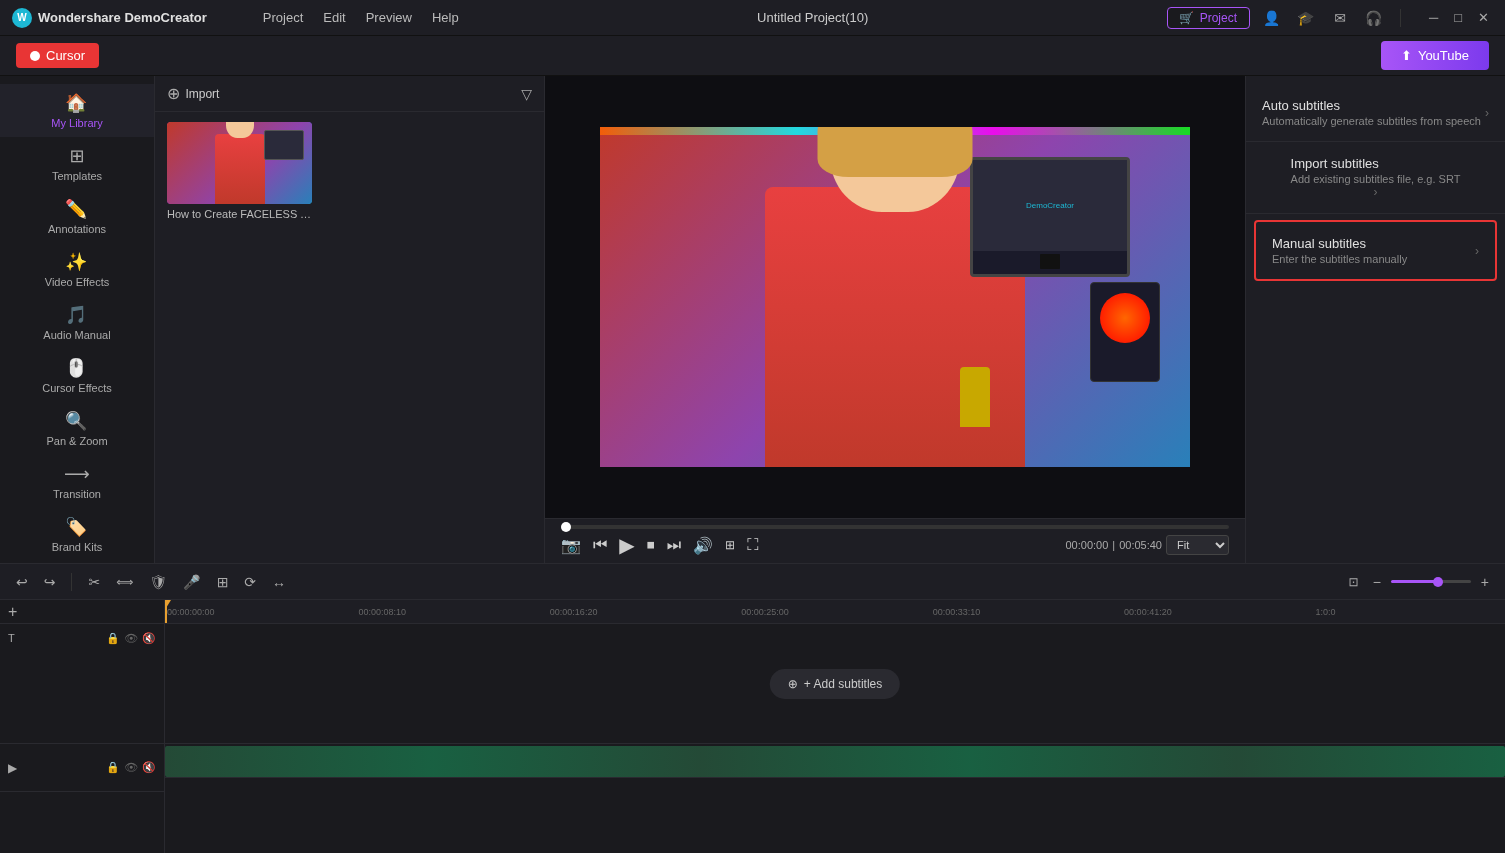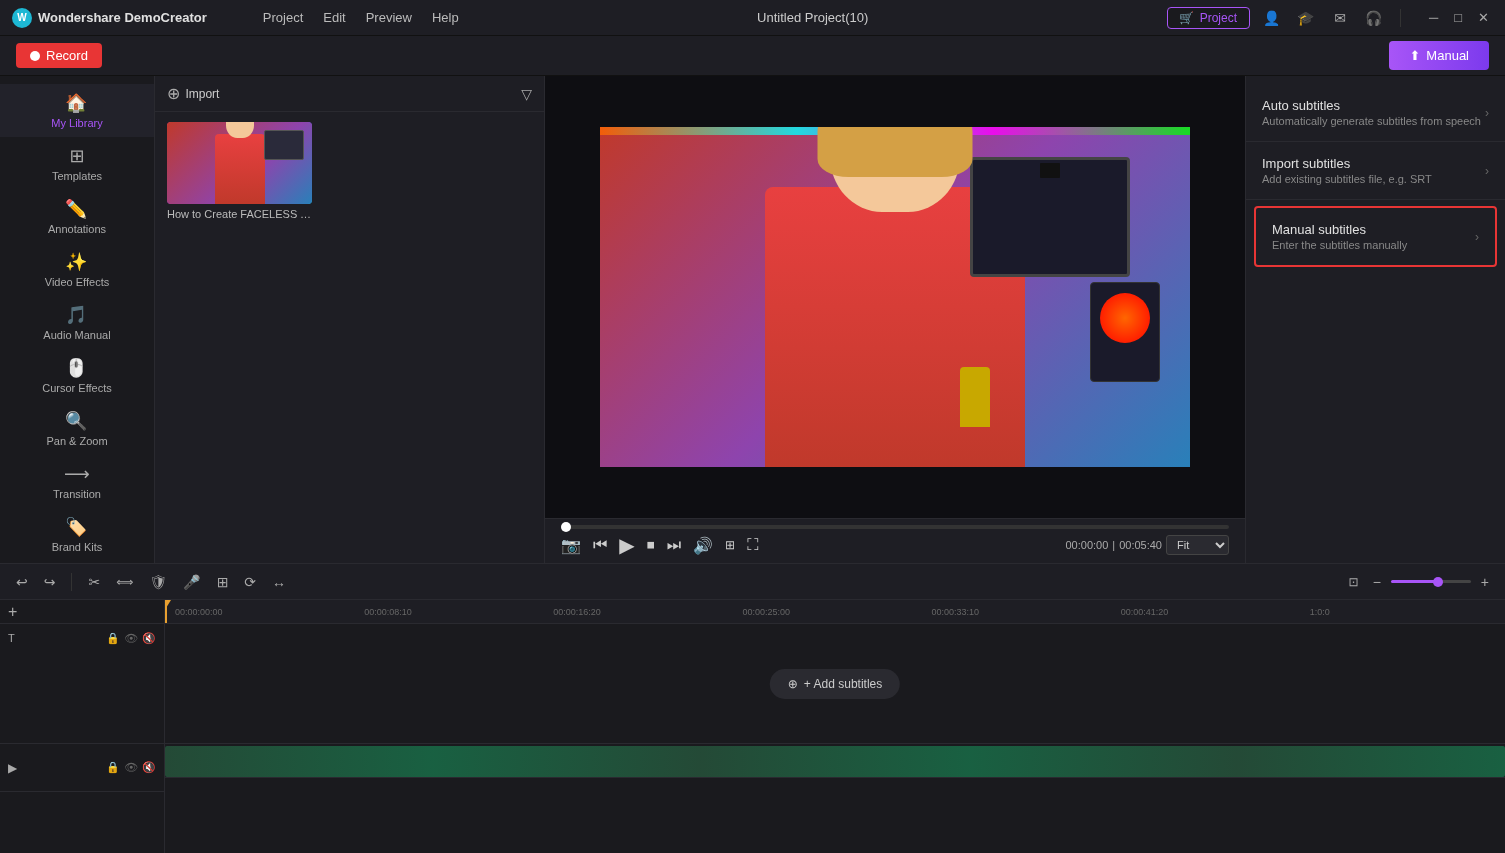--- a/index.html
+++ b/index.html
@@ -82,21 +82,21 @@
     .zoom-slider::-webkit-slider-thumb { -webkit-appearance: none; width: 10px; height: 10px; border-radius: 50%; background: #a855f7; cursor: pointer; }
     .timeline-body { display: flex; flex: 1; overflow: hidden; }
     .timeline-left { width: 165px; flex-shrink: 0; border-right: 1px solid #2a2a30; background: #1a1a1e; }
     .tl-left-header { height: 24px; border-bottom: 1px solid #2a2a30; display: flex; align-items: center; padding: 0 8px; }
     .add-track-btn { color: #aaa; font-size: 16px; cursor: pointer; }
     .tl-track-label { display: flex; align-items: center; padding: 4px 8px; height: 36px; gap: 6px; border-bottom: 1px solid #2a2a30; color: #aaa; font-size: 11px; }
     .tl-track-icons { display: flex; gap: 4px; margin-left: auto; }
     .tl-track-icon { color: #666; font-size: 11px; cursor: pointer; }
     .timeline-right { flex: 1; overflow-x: auto; position: relative; }
     .tl-ruler { height: 24px; background: #1e1e24; border-bottom: 1px solid #2a2a30; display: flex; align-items: center; position: relative; }
-    .tl-ruler-marks { display: flex; width: 100%; padding: 0 8px; }
+    .tl-ruler-marks { display: flex; width: 100%; padding: 0 0; }
     .tl-ruler-mark { font-size: 9px; color: #666; flex: 1; text-align: left; padding-left: 2px; white-space: nowrap; }
     .tl-playhead { position: absolute; top: 0; left: 0; width: 2px; height: 100%; background: #e8a030; z-index: 10; }
     .tl-playhead-arrow { width: 0; height: 0; border-left: 5px solid transparent; border-right: 5px solid transparent; border-top: 8px solid #e8a030; position: absolute; top: 0; left: -4px; }
     .tl-tracks-area { position: relative; min-height: 200px; }
     .tl-track-row { height: 36px; border-bottom: 1px solid #2a2a30; position: relative; }
     .add-subtitles-btn { position: absolute; left: 50%; top: 50%; transform: translate(-50%, -50%); background: #2a2a30; border: none; color: #ccc; padding: 8px 18px; border-radius: 20px; font-size: 12px; cursor: pointer; display: flex; align-items: center; gap: 6px; white-space: nowrap; }
     .video-track { height: 48px; background: #1a1a1e; border-bottom: 1px solid #2a2a30; position: relative; }
     .video-track-thumbnail { height: 44px; position: absolute; top: 2px; left: 0; right: 0; bottom: 2px; display: flex; overflow: hidden; border-radius: 3px; }
     .thumb-strip { flex: 1; background: linear-gradient(90deg, #d63384 0%, #9b59b6 25%, #8e44ad 50%, #c0392b 75%, #d63384 100%); opacity: 0.8; }
 
@@ -132,25 +132,25 @@
       <span class="win-btn">─</span>
       <span class="win-btn">□</span>
       <span class="win-btn">✕</span>
     </div>
   </div>
 </div>
 
 <div class="record-bar">
   <button class="record-btn">
     <div class="record-dot"></div>
-    <span>Record</span>
+    <span>Cursor</span>
   </button>
   <button class="export-btn">
     <span>⬆</span>
-    <span>Manual</span>
+    <span>YouTube</span>
   </button>
 </div>
 
 <div class="main-layout">
 
   <div class="sidebar">
     <div class="sidebar-item active">
       <span class="si-icon">🏠</span>
       <span>My Library</span>
     </div>
@@ -225,20 +225,21 @@
         <div style="width:100%;height:100%;background:linear-gradient(135deg,#c0392b 0%,#8e44ad 50%,#2980b9 100%);position:relative;display:flex;align-items:flex-end;justify-content:center;">
 
           <div style="width:260px;height:280px;background:linear-gradient(180deg,#e84040,#c0392b);position:relative;bottom:0;border-radius:8px 8px 0 0;">
 
             <div style="width:130px;height:140px;background:#f4c89a;border-radius:50% 50% 40% 40%;position:absolute;top:-115px;left:50%;transform:translateX(-50%);"></div>
 
             <div style="width:155px;height:90px;background:#d4a045;border-radius:50% 50% 20% 20%;position:absolute;top:-100px;left:50%;transform:translateX(-50%);z-index:1;"></div>
           </div>
 
           <div style="position:absolute;right:60px;top:30px;width:160px;height:120px;background:#1a1a2a;border:3px solid #444;border-radius:4px;">
+            <div style="background:#2a2a3a;width:100%;height:80%;display:flex;align-items:center;justify-content:center;font-size:8px;color:#1db8d4;">DemoCreator</div>
             <div style="background:#111;width:20px;height:15px;margin:3px auto;border-radius:1px;"></div>
           </div>
 
           <div style="position:absolute;right:30px;top:155px;width:70px;height:100px;background:#1a1a2a;border-radius:4px;border:1px solid #333;">
             <div style="width:50px;height:50px;background:radial-gradient(circle,#ff6600,#ff0000);border-radius:50%;margin:10px auto;"></div>
           </div>
 
           <div style="position:absolute;left:50%;bottom:40px;transform:translateX(-50%) translateX(80px);width:30px;height:60px;background:#c8a800;border-radius:4px 4px 0 0;z-index:5;"></div>
 
           <div style="position:absolute;top:0;left:0;right:0;height:8px;background:linear-gradient(90deg,#ff6600,#00ffff,#ff00ff,#00ff00);opacity:0.8;"></div>
@@ -281,21 +282,21 @@
     <div class="subtitle-options">
 
       <div class="subtitle-option" style="border-bottom:1px solid #2a2a30;">
         <div class="subtitle-option-text">
           <span class="subtitle-option-title">Auto subtitles</span>
           <span class="subtitle-option-desc">Automatically generate subtitles from speech</span>
         </div>
         <span class="chevron-right">›</span>
       </div>
 
-      <div class="subtitle-option" style="border-bottom:1px solid #2a2a30;">
+      <div class="subtitle-option" style="border-bottom:1px solid #2a2a30;flex-direction:column;">
         <div class="subtitle-option-text">
           <span class="subtitle-option-title">Import subtitles</span>
           <span class="subtitle-option-desc">Add existing subtitles file, e.g. SRT</span>
         </div>
         <span class="chevron-right">›</span>
       </div>
 
       <div class="subtitle-option" style="border:2px solid #e83535;border-radius:4px;margin:6px 8px;">
         <div class="subtitle-option-text">
           <span class="subtitle-option-title">Manual subtitles</span>

